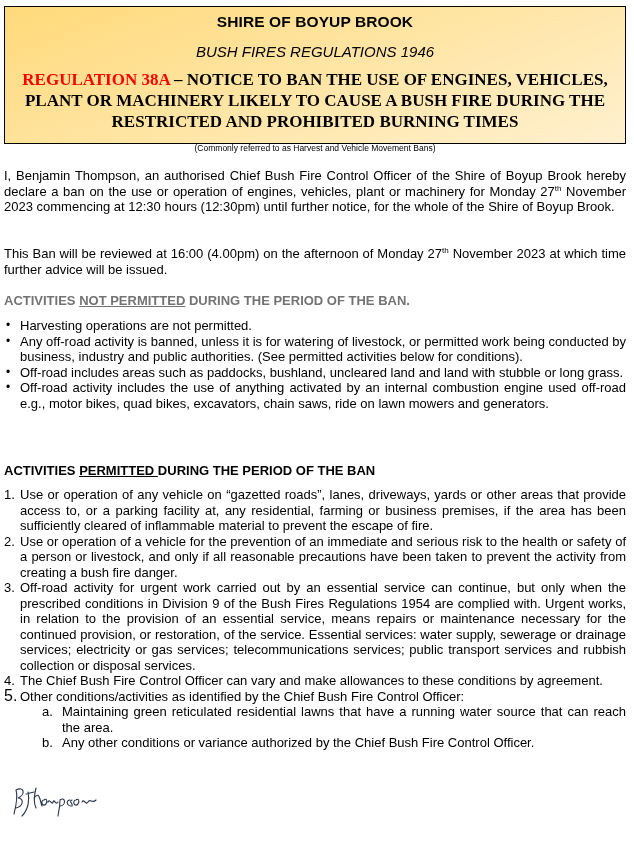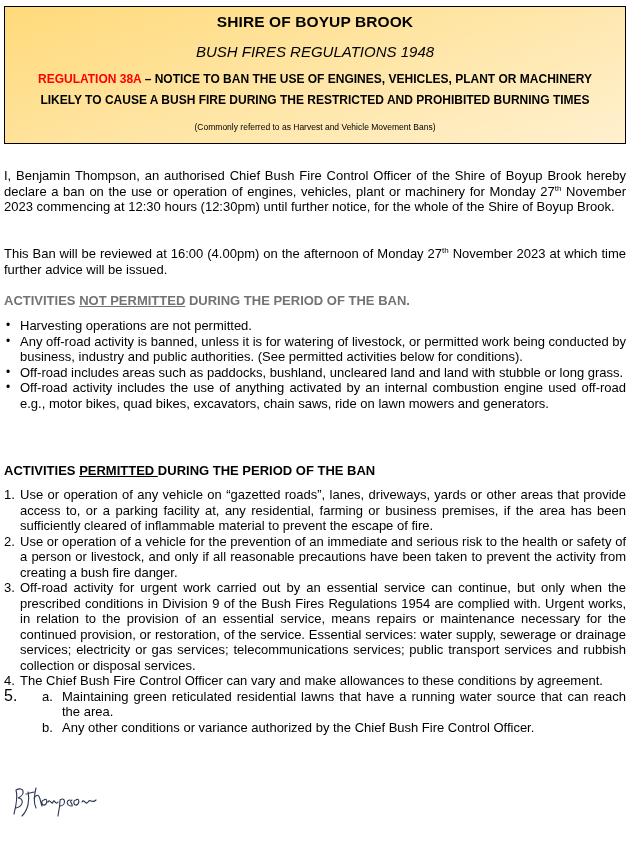--- a/index.html
+++ b/index.html
@@ -10,21 +10,21 @@
   }
   .page { position: relative; width: 634px; height: 866px; border-radius: 16px; }
   .header-box {
     position: absolute; left: 4px; top: 6px; width: 622px; height: 138px;
     border: 1.5px solid #000;
     background: linear-gradient(160deg, #ffda7a 0%, #ffe39c 40%, #fff0cf 100%);
     text-align: center; box-sizing: border-box;
   }
   .h-title { font-weight: bold; font-size: 15.5px; margin-top: 6px; letter-spacing: 0.1px; }
   .h-sub { font-style: italic; font-size: 15px; margin-top: 12px; }
-  .h-reg { font-weight: bold; font-size: 12px; line-height: 21px; margin-top: 9px; padding: 0 16px; }
+  .h-reg { font-weight: bold; font-size: 17px; line-height: 21px; margin-top: 9px; padding: 0 16px; font-family: Liberation Serif, serif; }
   .h-reg .red { color: #ff0000; }
   .h-note { font-size: 8.5px; margin-top: 11px; }
 
   .para {
     position: absolute; left: 4px; width: 622px;
     font-size: 13px; line-height: 15.5px; text-align: justify;
   }
   sup { font-size: 8px; line-height: 0; vertical-align: super; }
 
   .sec-head {
@@ -63,21 +63,21 @@
     position: absolute; left: 4px; top: 829px; font-size: 13px; line-height: 15px;
   }
 </style>
 </head>
 <body>
 
 <div class="page">
 
   <div class="header-box">
     <div class="h-title">SHIRE OF BOYUP BROOK</div>
-    <div class="h-sub">BUSH FIRES REGULATIONS 1948</div>
+    <div class="h-sub">BUSH FIRES REGULATIONS 1946</div>
     <div class="h-reg">
       <span class="red">REGULATION 38A</span><span> – NOTICE TO BAN THE USE OF ENGINES, VEHICLES, PLANT OR MACHINERY LIKELY TO CAUSE A BUSH FIRE DURING THE RESTRICTED AND PROHIBITED BURNING TIMES</span>
     </div>
     <div class="h-note">(Commonly referred to as Harvest and Vehicle Movement Bans)</div>
   </div>
 
   <div class="para" style="top:168px;">
     <span>I, Benjamin Thompson, an authorised Chief Bush Fire Control Officer of the Shire of Boyup Brook hereby declare a ban on the use or operation of engines, vehicles, plant or machinery for Monday 27</span><sup>th</sup><span> November 2023 commencing at 12:30 hours (12:30pm) until further notice, for the whole of the Shire of Boyup Brook.</span>
   </div>
 
@@ -98,21 +98,21 @@
 
   <div class="sec-head" style="top:463px;">
     <span>ACTIVITIES </span><u>PERMITTED </u><span>DURING THE PERIOD OF THE BAN</span>
   </div>
 
   <ol class="nums" style="top:487px;">
     <li><span class="num">1.</span><span>Use or operation of any vehicle on “gazetted roads”, lanes, driveways, yards or other areas that provide access to, or a parking facility at, any residential, farming or business premises, if the area has been sufficiently cleared of inflammable material to prevent the escape of fire.</span></li>
     <li><span class="num">2.</span><span>Use or operation of a vehicle for the prevention of an immediate and serious risk to the health or safety of a person or livestock, and only if all reasonable precautions have been taken to prevent the activity from creating a bush fire danger.</span></li>
     <li><span class="num">3.</span><span>Off-road activity for urgent work carried out by an essential service can continue, but only when the prescribed conditions in Division 9 of the Bush Fires Regulations 1954 are complied with. Urgent works, in relation to the provision of an essential service, means repairs or maintenance necessary for the continued provision, or restoration, of the service. Essential services: water supply, sewerage or drainage services; electricity or gas services; telecommunications services; public transport services and rubbish collection or disposal services.</span></li>
     <li><span class="num">4.</span><span>The Chief Bush Fire Control Officer can vary and make allowances to these conditions by agreement.</span></li>
-    <li><span class="num big">5.</span>
+    <li><span class="num big">5.</span><span>Other conditions/activities as identified by the Chief Bush Fire Control Officer:</span>
       <ol class="sub">
         <li><span class="letter">a.</span><span>Maintaining green reticulated residential lawns that have a running water source that can reach the area.</span></li>
         <li><span class="letter">b.</span><span>Any other conditions or variance authorized by the Chief Bush Fire Control Officer.</span></li>
       </ol>
     </li>
   </ol>
 
   <svg class="signature" viewBox="0 0 100 36">
     <path d="M6 8 C8 14, 6 24, 4 32 M6 8 C14 4, 16 12, 8 16 C14 16, 14 24, 6 26
              M18 10 C20 18, 18 28, 12 34 M16 12 L24 10

